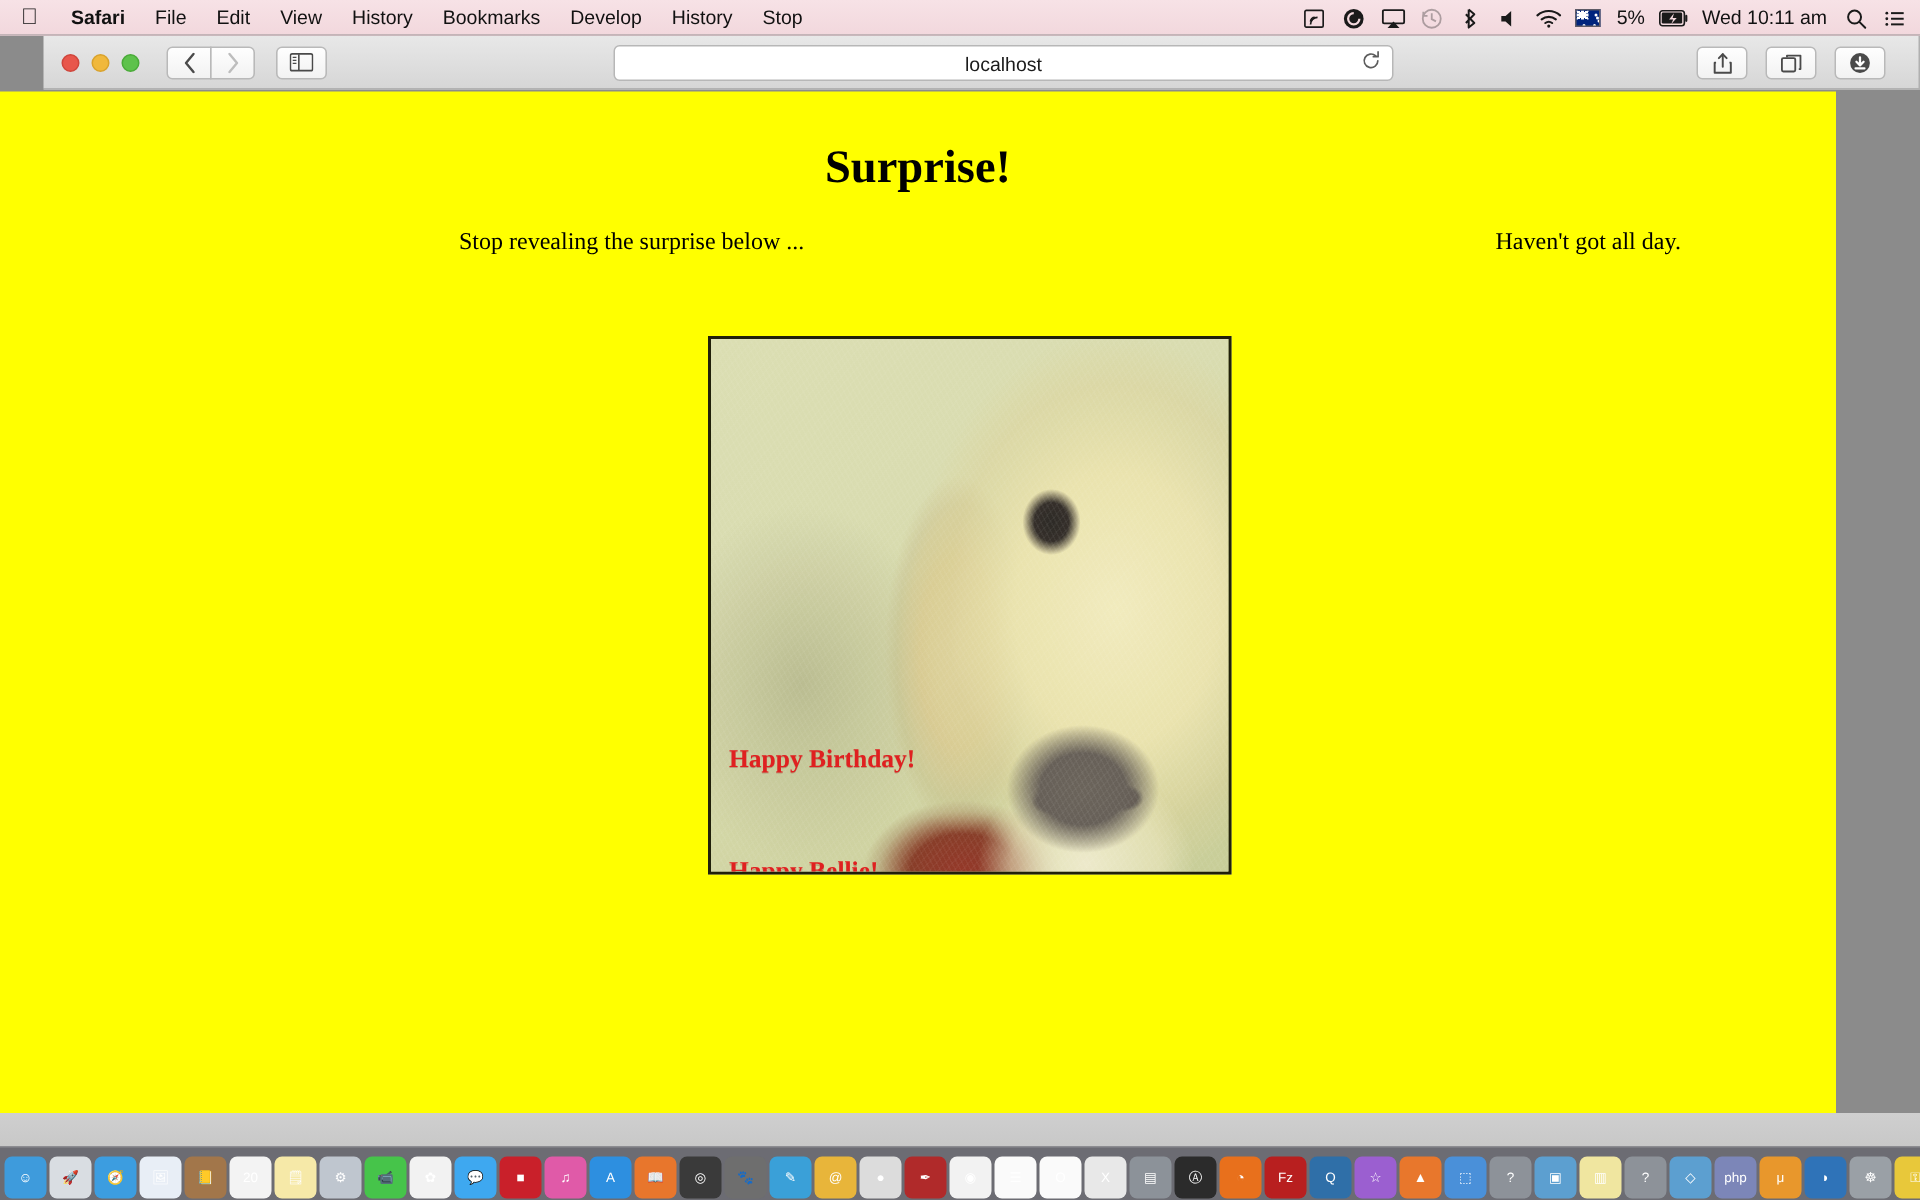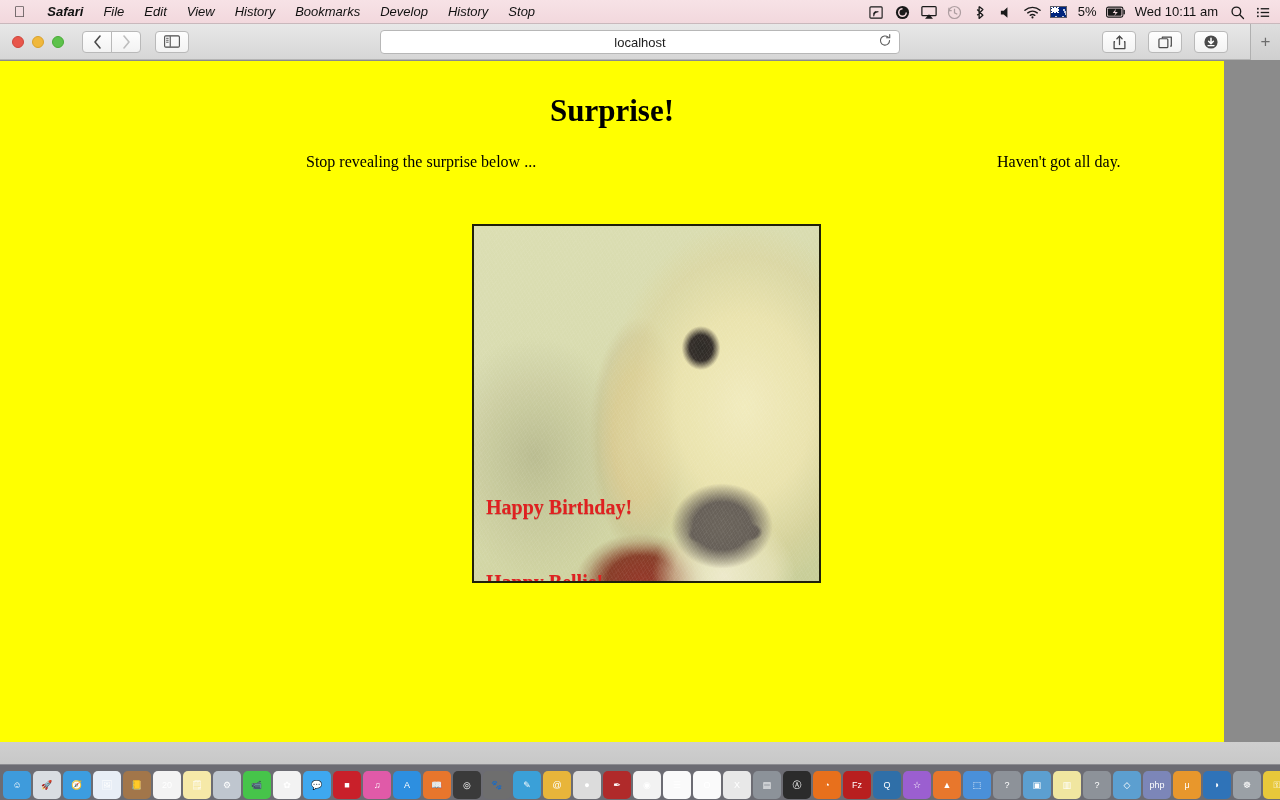--- a/index.html
+++ b/index.html
@@ -13,21 +13,21 @@
   
   #menubar {
     position: absolute; top: 0; left: 0;
     width: 1280px; height: 24px;
     background: linear-gradient(to bottom, #f7e2e6 0%, #f2d8dd 100%);
     display: flex; align-items: center;
     font-size: 13px; color: #111;
     border-bottom: 1px solid #c9b8bc;
   }
   .menu-left { display: flex; align-items: center; }
-  .menu-item { padding: 0 10px; line-height: 24px; white-space: nowrap; font-style: italic; }
+  .menu-item { padding: 0 10px; line-height: 24px; white-space: nowrap; }
   .menu-item.bold { font-weight: bold; }
   .apple-logo { padding: 0 12px 0 14px; font-size: 15px; line-height: 22px; }
   .menu-right {
     position: absolute; right: 4px; top: 0; height: 24px;
     display: flex; align-items: center; gap: 0px;
   }
   .status-icon {
     display: flex; align-items: center; justify-content: center;
     width: 26px; height: 24px; color: #1a1a1a;
   }
@@ -48,21 +48,21 @@
     content:''; position:absolute; left:3px; top:0; width:2px; height:6px; background:#fff;
   }
   .flag .uj:after {
     content:''; position:absolute; left:0; top:2px; width:8px; height:2px; background:#fff;
   }
   .flag .star { position: absolute; width: 2px; height: 2px; background: #fff; border-radius: 50%; }
 
   
   #window {
     position: absolute; top: 24px; left: 0;
-    width: 1280px; height: 718px;
+    width: 1280px; height: 718px; padding-left: 29px;
   }
   #toolbar {
     position: relative;
     height: 36px; width: 1280px;
     background: linear-gradient(to bottom, #e8e8e8 0%, #d6d6d6 100%);
     border-bottom: 1px solid #b4b4b4;
     display: flex; align-items: center;
   }
   .traffic { display: flex; gap: 8px; margin-left: 12px; }
   .light { width: 12px; height: 12px; border-radius: 50%; }
@@ -179,21 +179,21 @@
     position: absolute; inset: 0;
     background:
       repeating-linear-gradient(62deg, rgba(255,255,255,0.045) 0 1px, rgba(0,0,0,0) 1px 3px),
       repeating-linear-gradient(-48deg, rgba(255,255,255,0.03) 0 1px, rgba(0,0,0,0) 1px 4px);
     pointer-events: none;
   }
   .photo-text {
     position: absolute;
     font-family: "Liberation Serif", serif;
     font-weight: bold;
-    font-size: 20px;
+    font-size: 17px;
     color: #e02020;
     white-space: nowrap;
     text-shadow: 0 1px 0 rgba(120,0,0,0.25);
   }
   #photo-text-1 { left: 12px; top: 270px; }
   #photo-text-2 { left: 12px; top: 345px; }
 
   
   #desktop {
     position: absolute; top: 742px; left: 0;

